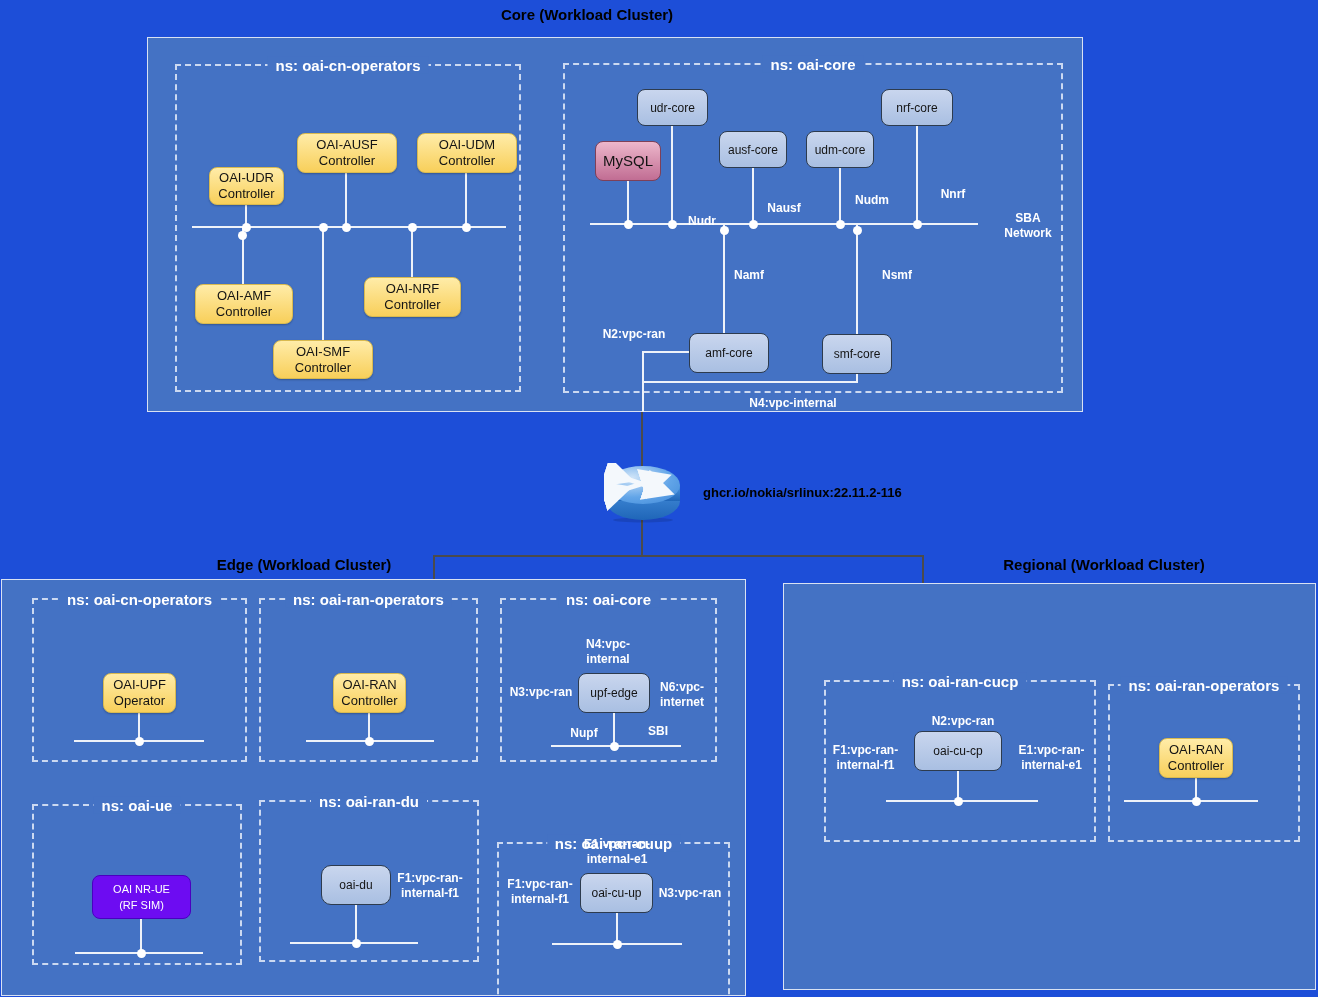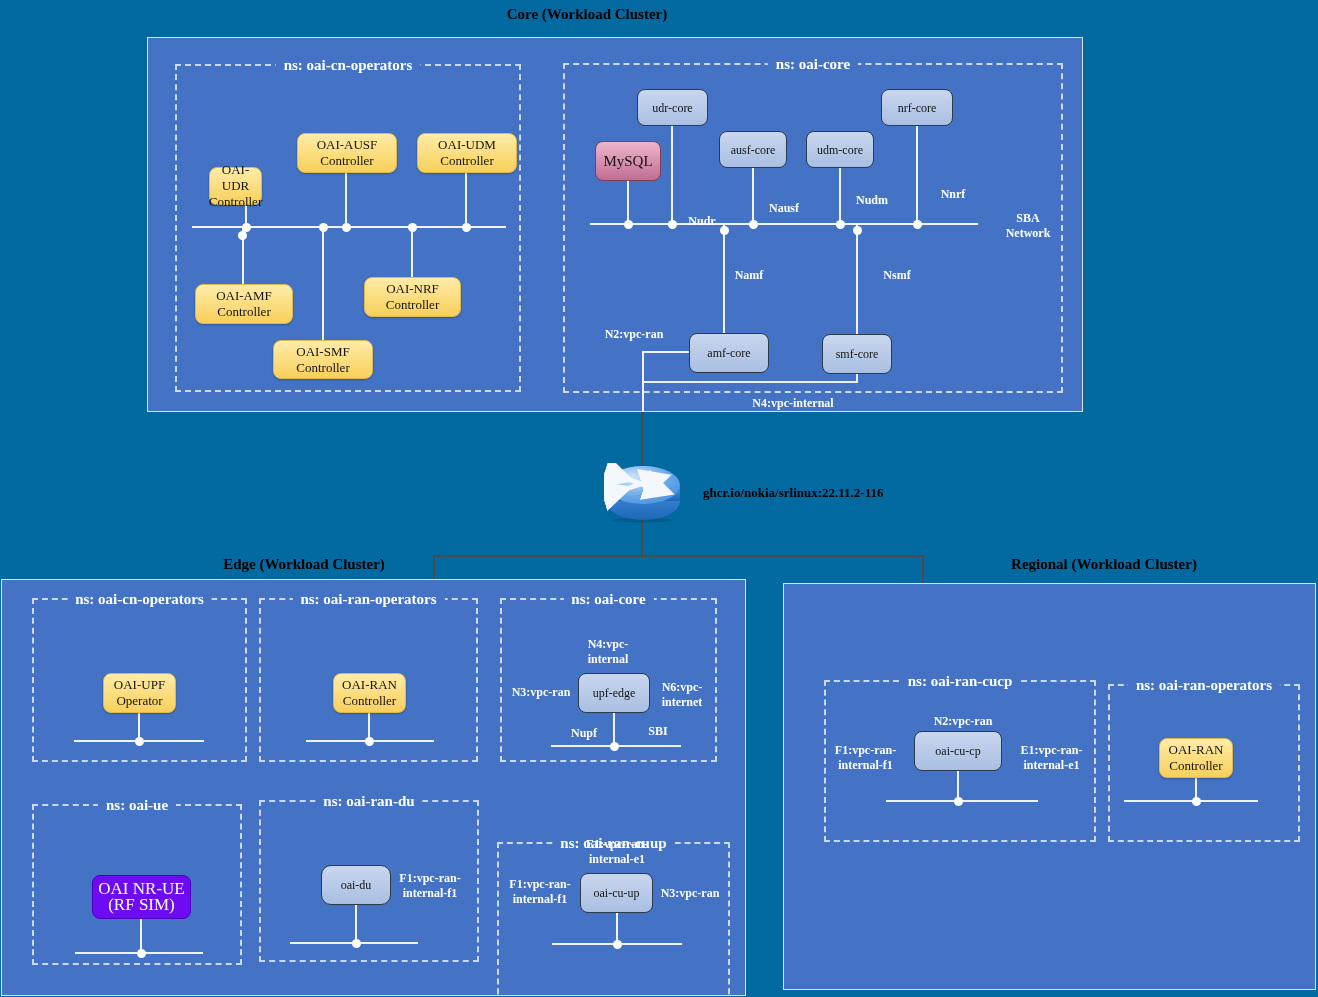--- a/index.html
+++ b/index.html
@@ -1,36 +1,36 @@
 <!DOCTYPE html>
 <html><head>
 <meta charset="utf-8">
 <style>
   html,body{margin:0;padding:0;background:#fff;}
   #canvas{
-    position:relative;width:1318px;height:997px;background:#0369a1;
-    font-family:Liberation Serif, serif;overflow:hidden;
+    position:relative;width:1318px;height:997px;background:#1d4ed8;
+    font-family:Liberation Sans, sans-serif;overflow:hidden;
   }
   .cluster{position:absolute;background:#4472c4;border:1px solid #d9e2f3;box-sizing:border-box;}
   .cluster-title{position:absolute;width:300px;text-align:center;color:#000;font-weight:bold;font-size:15px;}
   .ns{position:absolute;border:2px dashed #ccd9f1;box-sizing:border-box;}
   .ns-title{
     position:absolute;left:50%;top:0;transform:translate(-50%,-55%);
     background:#4472c4;color:#fff;font-weight:bold;font-size:15px;
     padding:0 8px;white-space:nowrap;
   }
   .node{
     position:absolute;display:flex;align-items:center;justify-content:center;
     text-align:center;white-space:pre-line;border-radius:8px;
     font-size:13px;line-height:16px;color:#141414;box-sizing:border-box;
   }
   .ynode{background:linear-gradient(#ffeca8,#f8cf5a);border:1px solid #d9ba50;box-shadow:0 1px 2px rgba(0,0,0,.25);}
   .bnode{background:linear-gradient(#c9d6ee,#a9bfe2);border:1.5px solid #2d3b4e;font-size:12px;}
   .pinknode{background:linear-gradient(#edb7cb,#c16d93);border:1.5px solid #7e4058;font-size:15px;}
-  .purplenode{background:#6d0cf2;border:1.5px solid #4a00c0;color:#fff;font-size:17px;}
+  .purplenode{background:#6d0cf2;border:1.5px solid #4a00c0;color:#fff;font-size:11px;}
   .netlabel{
     position:absolute;color:#fff;font-weight:bold;font-size:12px;line-height:15px;
     text-align:center;white-space:pre-line;
   }
   .wline{position:absolute;background:#eef2f9;}
   .kline{position:absolute;background:#4b4b4b;}
   .dot{position:absolute;width:9px;height:9px;border-radius:50%;background:#ffffff;}
   .router-label{position:absolute;color:#000;font-weight:bold;font-size:13px;white-space:nowrap;}
 </style>
 </head>
@@ -55,21 +55,21 @@
   <div class="wline" style="left:242px;top:228px;width:2px;height:56px;"></div>
   <div class="wline" style="left:322px;top:228px;width:2px;height:112px;"></div>
   <div class="wline" style="left:411px;top:228px;width:2px;height:49px;"></div>
   <div class="dot" style="left:241.5px;top:222.5px;"></div>
   <div class="dot" style="left:238px;top:230.5px;"></div>
   <div class="dot" style="left:318.5px;top:222.5px;"></div>
   <div class="dot" style="left:341.5px;top:222.5px;"></div>
   <div class="dot" style="left:407.5px;top:222.5px;"></div>
   <div class="dot" style="left:461.5px;top:222.5px;"></div>
 
-  <div class="node ynode" style="left:209px;top:167px;width:53px;height:38px;">OAI-UDR
+  <div class="node ynode" style="left:209px;top:167px;width:75px;height:38px;">OAI-UDR
 Controller</div>
   <div class="node ynode" style="left:297px;top:133px;width:100px;height:40px;">OAI-AUSF
 Controller</div>
   <div class="node ynode" style="left:417px;top:133px;width:100px;height:40px;">OAI-UDM
 Controller</div>
   <div class="node ynode" style="left:195px;top:284px;width:98px;height:40px;text-align:center;">OAI-AMF
 Controller</div>
   <div class="node ynode" style="left:273px;top:340px;width:100px;height:39px;">OAI-SMF
 Controller</div>
   <div class="node ynode" style="left:364px;top:277px;width:97px;height:40px;">OAI-NRF

